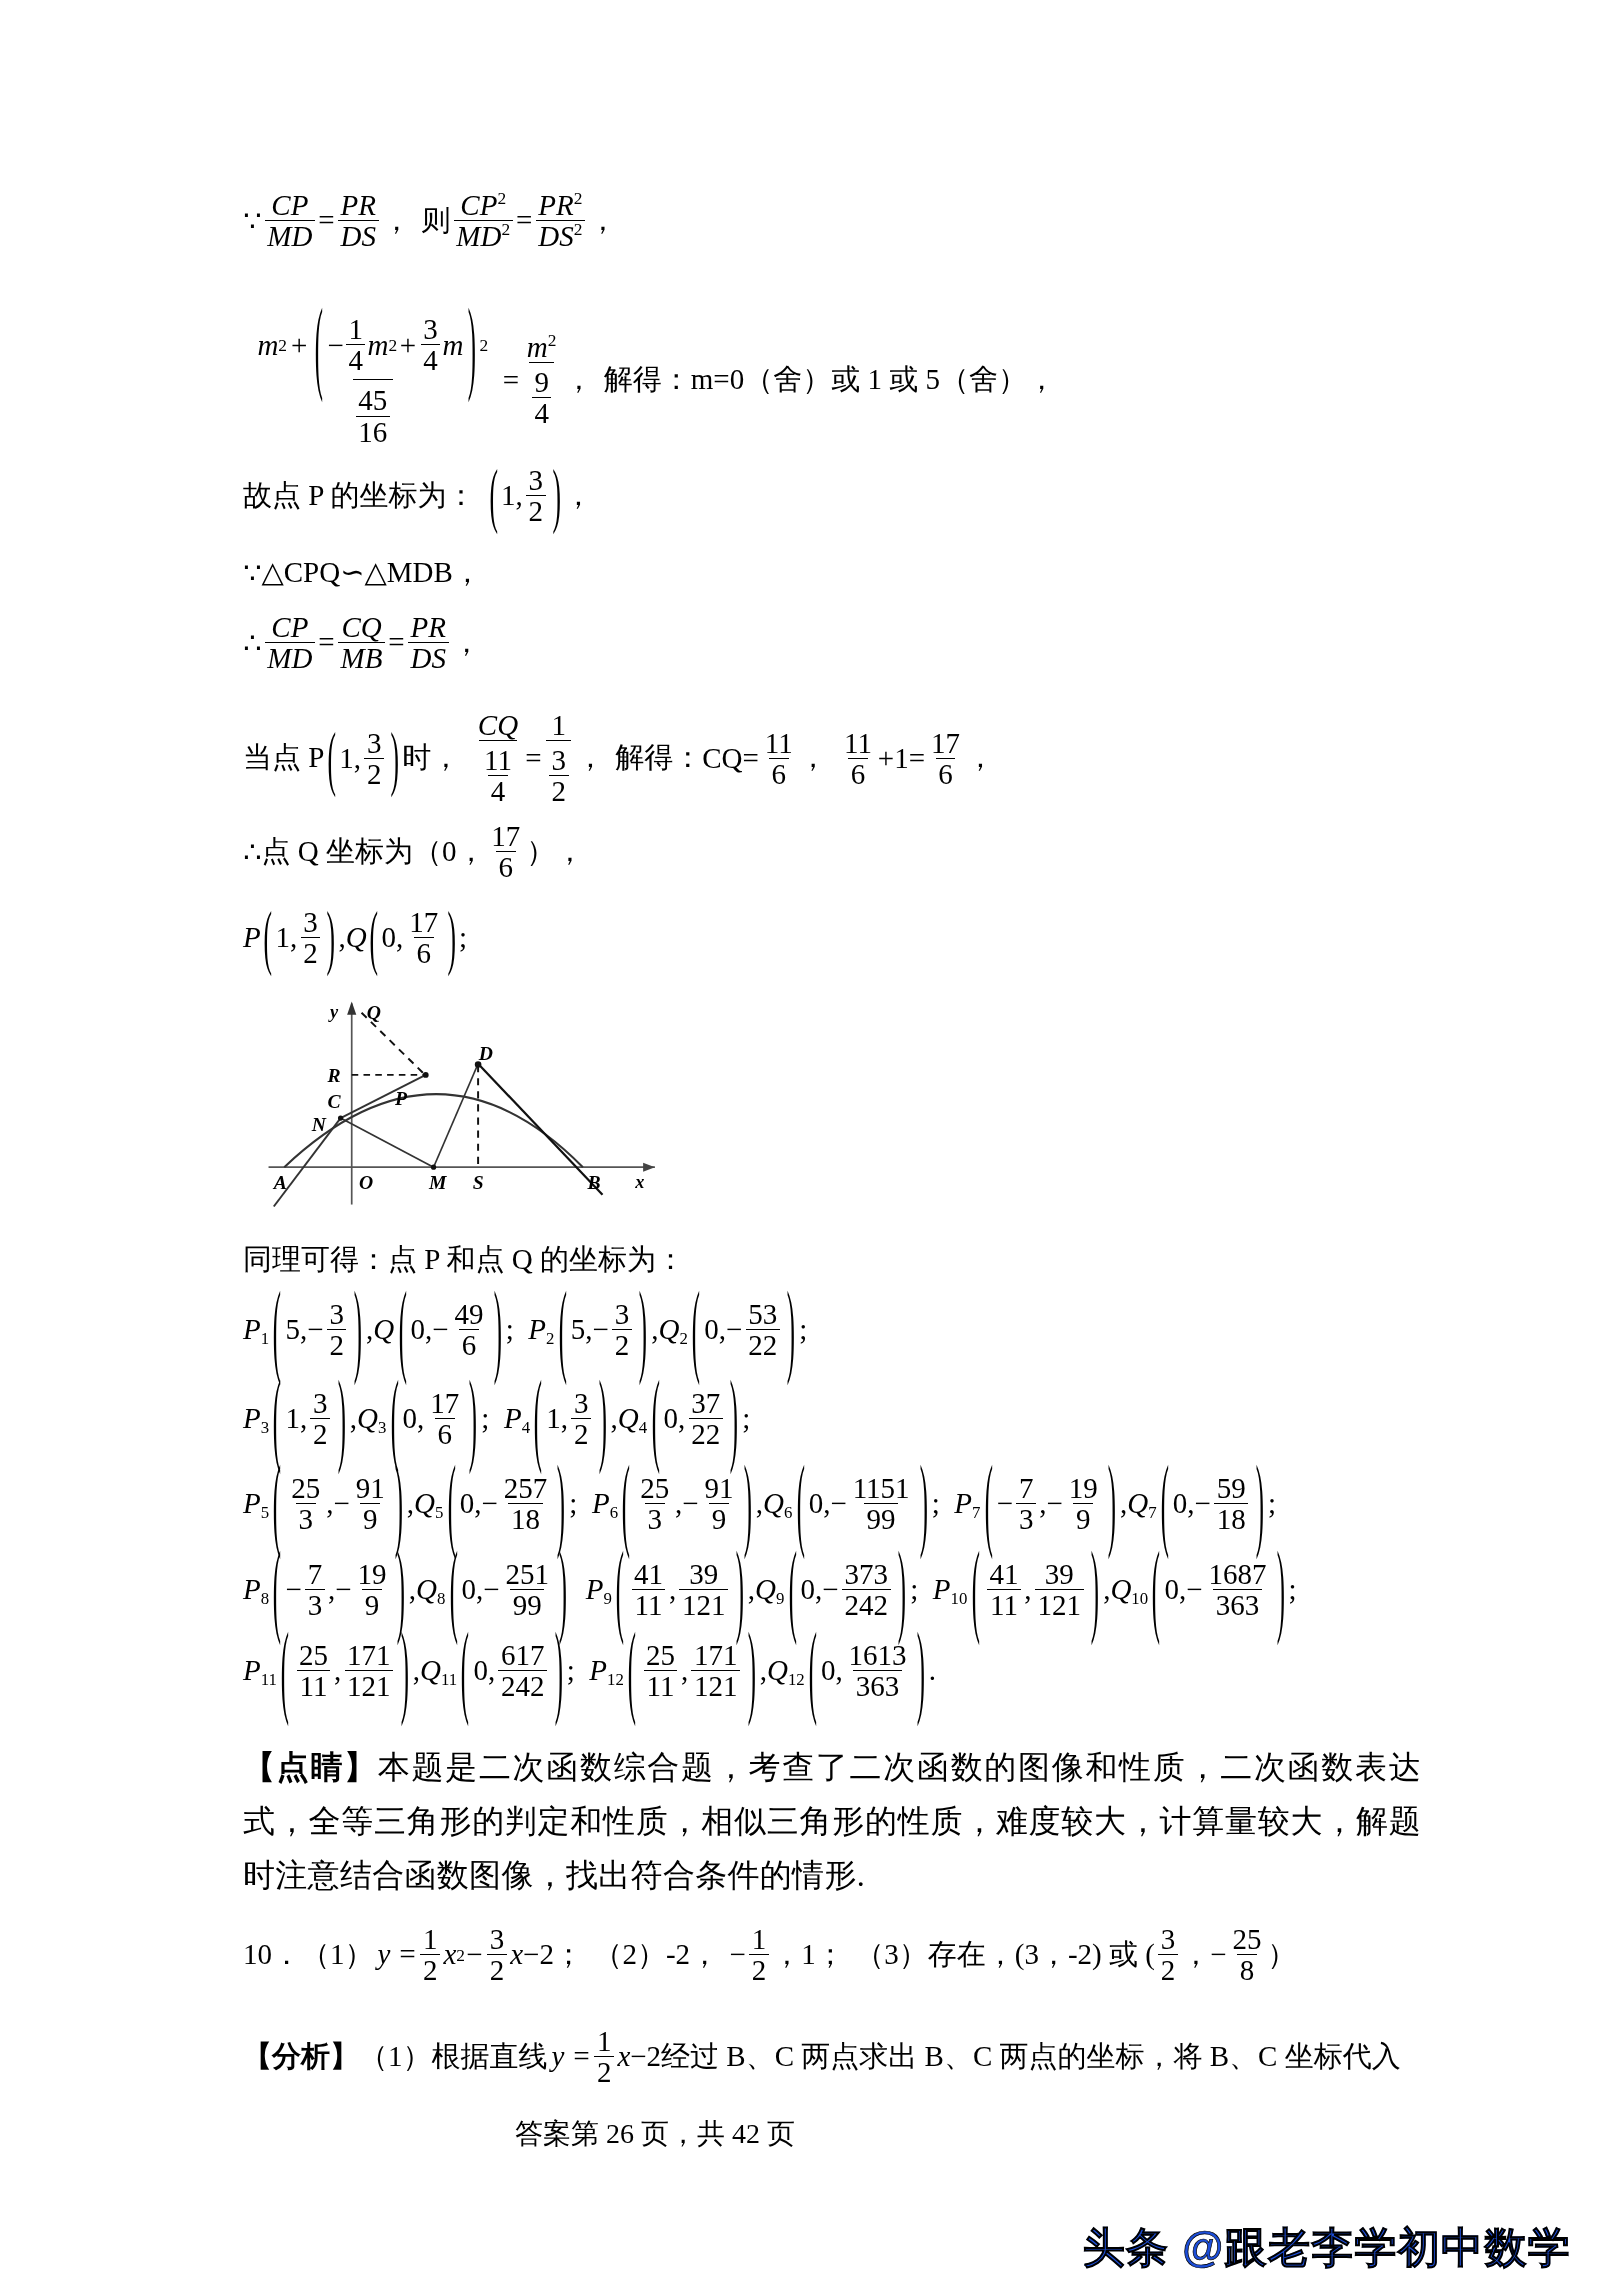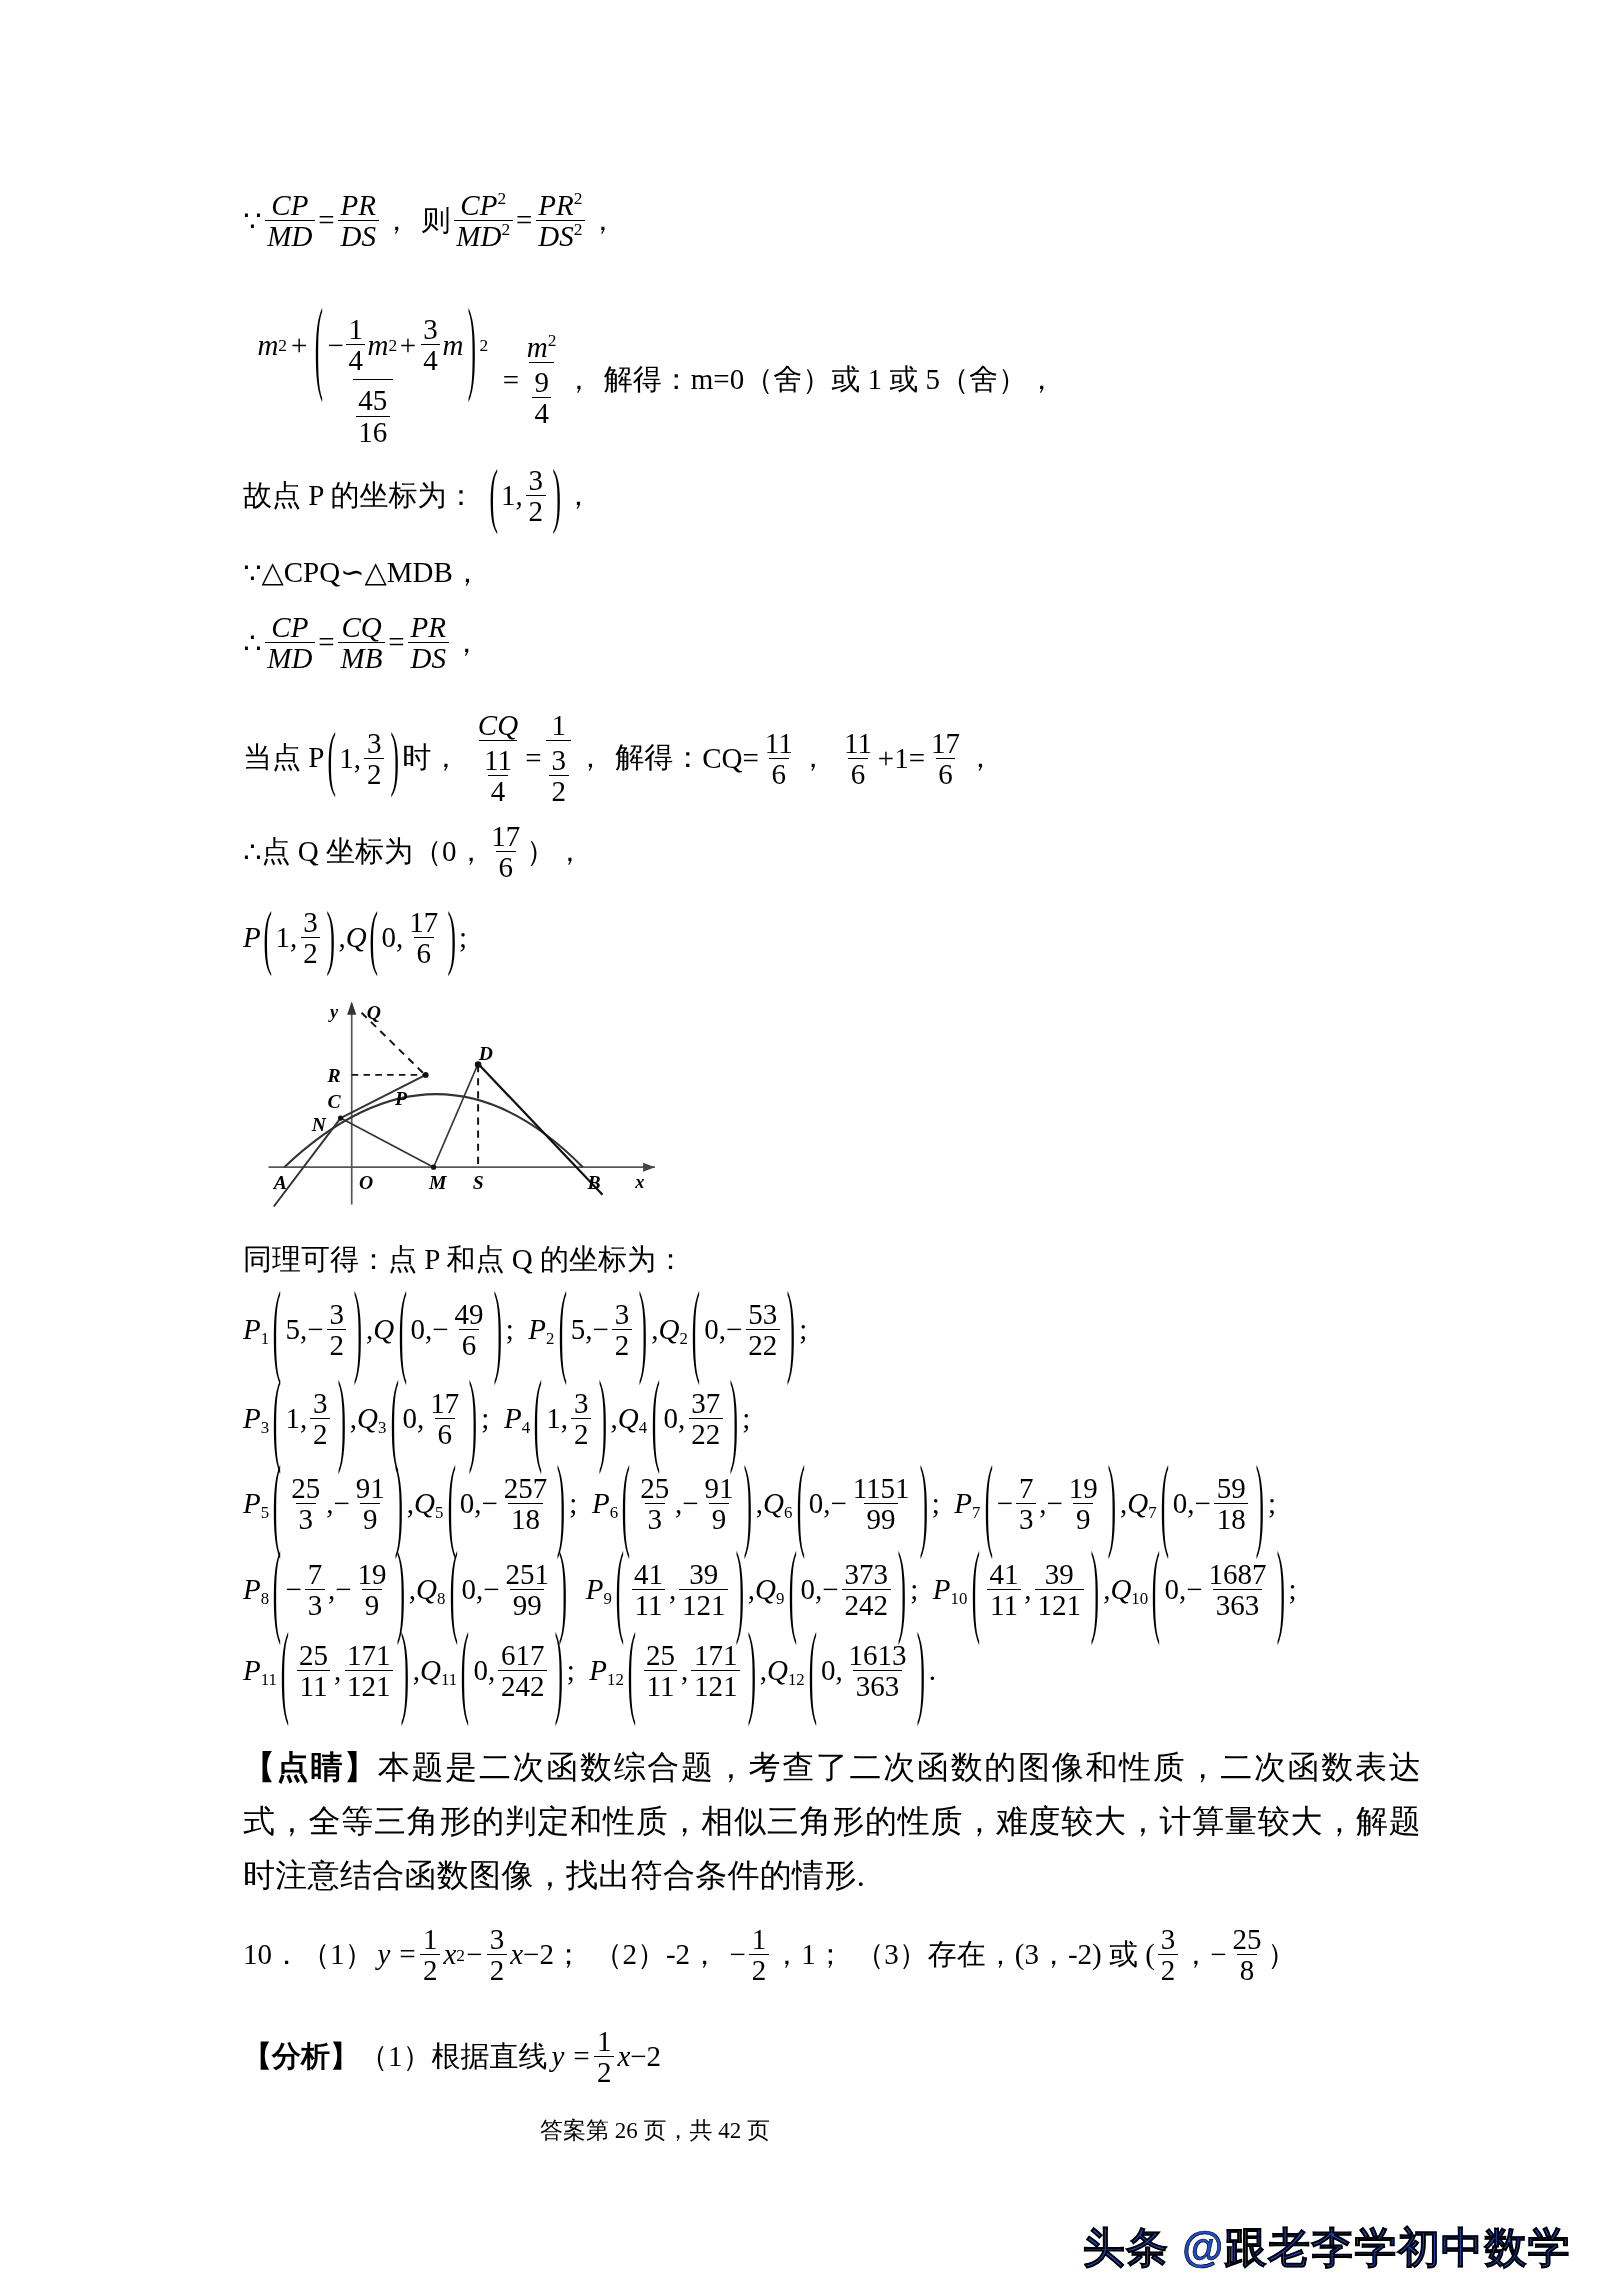--- a/index.html
+++ b/index.html
@@ -62,21 +62,21 @@
     font-size:32px;
     line-height:54px;
     letter-spacing:0.3px;
     font-family:"Liberation Serif", serif;
     text-align:justify;
     text-justify:inter-ideograph;
   }
 
   .footer {
     position:absolute; left:0; top:2115px; width:1310px;
-    text-align:center; font-size:23px; font-family:"Liberation Serif", serif;
+    text-align:center; font-size:28px; font-family:"Liberation Serif", serif;
   }
 
   .watermark {
     position:absolute; right:52px; top:2220px;
     font-size:42px; font-weight:bold;
     font-family:"Liberation Sans", sans-serif;
     color:#1d4ed8; letter-spacing:1.3px;
     -webkit-text-stroke:0.7px #000;
   }
 </style>
@@ -693,20 +693,21 @@
     <span style="font-weight:bold;" class="cjk">【分析】</span>
     <span class="mu">（1）</span>
     <span class="cjk">根据直线</span>
     <span class="mi" style="margin-left:3.9px;">y =</span>
     <span class="frac mu">
       <span class="num">1</span>
       <span class="den">2</span>
     </span>
     <span class="mi">x</span>
     <span class="mu">−2</span>
+    <span class="cjk">经过 B、C 两点求出 B、C 两点的坐标，将 B、C 坐标代入</span>
   </div>
 
 </div>
 
 <div class="footer">答案第 26 页，共 42 页</div>
 <div class="watermark">头条 @跟老李学初中数学</div>
 
 </div>
 
 

